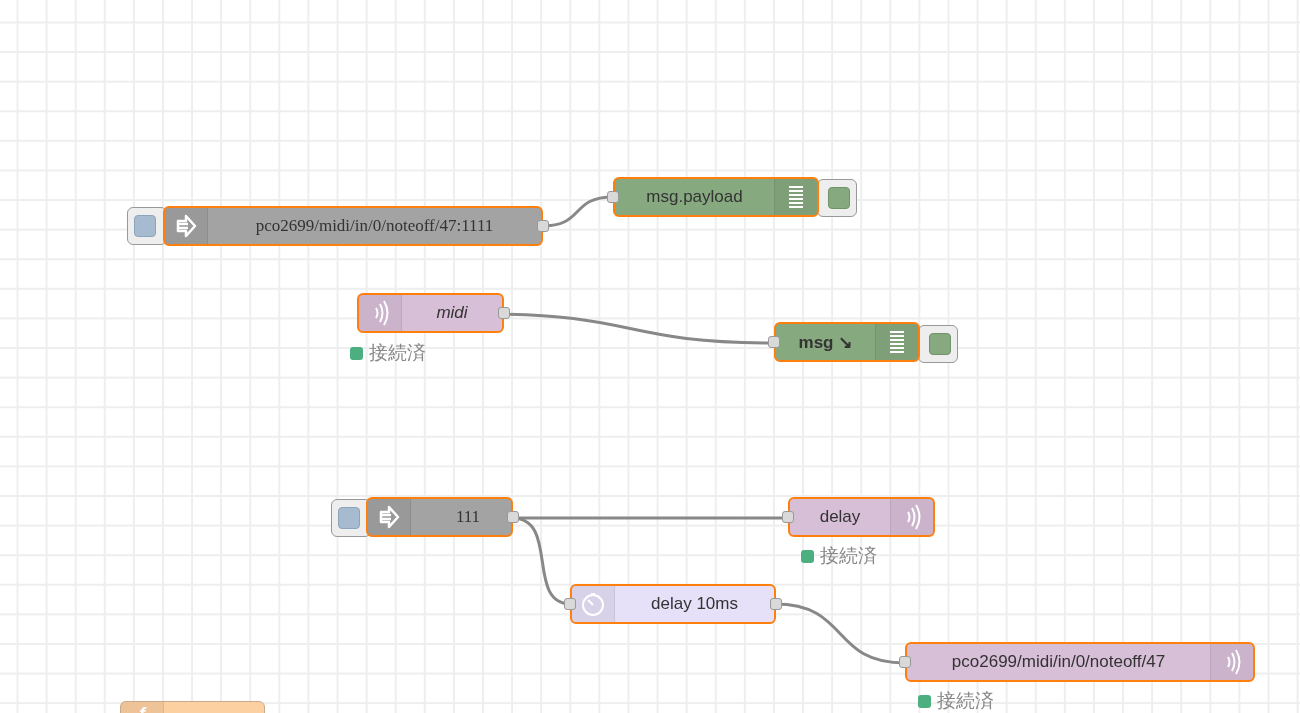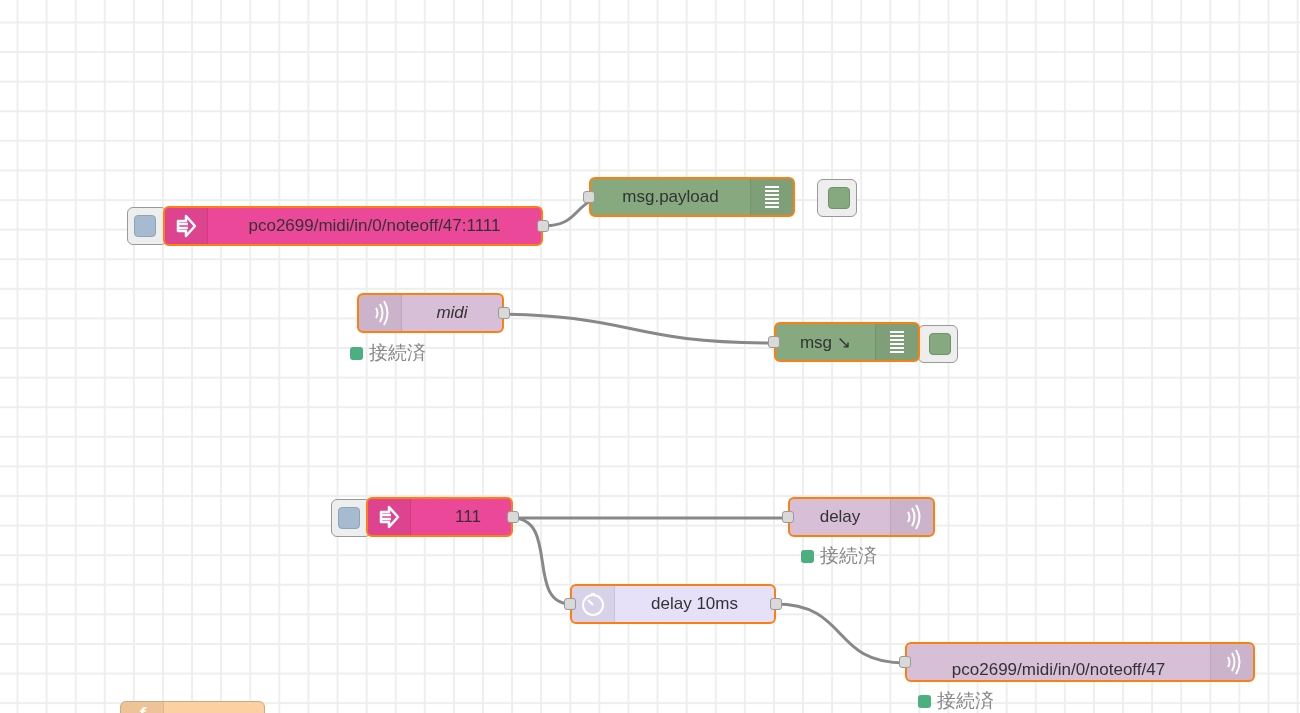--- a/index.html
+++ b/index.html
@@ -46,21 +46,21 @@
     background: #a6bbcf; border-radius: 4px; border: 1px solid #8ea4ba; box-sizing: border-box;
   }
   .debug-btn {
     position: absolute; width: 40px; height: 38px; box-sizing: border-box;
     background: #eeeeee; border: 1px solid #999999; border-radius: 6px;
   }
   .debug-btn .inner {
     position: absolute; right: 6px; top: 7px; width: 22px; height: 22px;
     background: #87a980; border-radius: 4px; border: 1px solid #6f9268; box-sizing: border-box;
   }
-  .inject { background: #ec4899; }
+  .inject { background: #a3a3a3; font-family: Liberation Serif, serif; }
   .debug { background: #87a980; }
   .mqtt { background: #d8bfd8; }
   .delay { background: #e6e0f8; }
   .func { background: #fdd0a2; border-color: #c9a98a; border-width: 1.5px; }
   .status {
     position: absolute; display: flex; align-items: center; font-size: 19px; color: #888888;
   }
   .status .dot { width: 13px; height: 13px; border-radius: 3px; margin-right: 6px; }
   .list-icon { display: flex; flex-direction: column; gap: 2px; }
   .list-icon span { display: block; width: 14px; height: 2px; background: #ffffff; }
@@ -89,21 +89,21 @@
           <path d="M3,11 H13 M3,15 H13" stroke="#ffffff" stroke-width="2.5"></path>
         </svg>
     </div>
     <div class="label">pco2699/midi/in/0/noteoff/47:1111</div>
     <div class="port out"></div>
   </div>
 
   <div class="debug-btn" style="left:817px; top:179px;">
     <div class="inner"></div>
   </div>
-  <div class="node debug" style="left:589px; top:177px; width:206px;">
+  <div class="node debug" style="left:613px; top:177px; width:206px;">
     <div class="port in"></div>
     <div class="label">msg.payload</div>
     <div class="icon-area right">
       <div class="list-icon">
           <span></span>
           <span></span>
           <span></span>
           <span></span>
           <span></span>
           <span></span>
@@ -123,21 +123,21 @@
     <div class="port out"></div>
   </div>
   <div class="status" style="left:350px; top:340px;">
     <div class="dot" style="background:#4caf80;"></div>
     <span>接続済</span>
   </div>
 
   <div class="debug-btn" style="left:918px; top:325px;">
     <div class="inner"></div>
   </div>
-  <div class="node debug" style="left:774px; top:322px; width:146px;">
+  <div class="node debug" style="left:774px; top:322px; width:146px;font-weight:bold;">
     <div class="port in"></div>
     <div class="label">msg ↘</div>
     <div class="icon-area right">
       <div class="list-icon">
           <span></span>
           <span></span>
           <span></span>
           <span></span>
           <span></span>
           <span></span>
@@ -181,21 +181,21 @@
       <svg class="ic" width="26" height="26" viewBox="0 0 26 26">
           <circle cx="13" cy="14" r="10" fill="none" stroke="#ffffff" stroke-width="2"></circle>
           <path d="M13,14 L8,9" stroke="#ffffff" stroke-width="2"></path>
           <path d="M11,3 H15" stroke="#ffffff" stroke-width="2"></path>
         </svg>
     </div>
     <div class="label">delay 10ms</div>
     <div class="port out"></div>
   </div>
 
-  <div class="node mqtt" style="left:905px; top:642px; width:350px;align-items:flex-end;">
+  <div class="node mqtt" style="left:905px; top:642px; width:350px;">
     <div class="port in"></div>
     <div class="label">pco2699/midi/in/0/noteoff/47</div>
     <div class="icon-area right">
       <svg class="ic" width="20" height="28" viewBox="0 0 20 28">
           <path d="M6,9 Q9,14 6,19" fill="none" stroke="#ffffff" stroke-width="2"></path>
           <path d="M10,5 Q15,14 10,23" fill="none" stroke="#ffffff" stroke-width="2"></path>
           <path d="M14,2 Q21,14 14,26" fill="none" stroke="#ffffff" stroke-width="2"></path>
         </svg>
     </div>
   </div>

